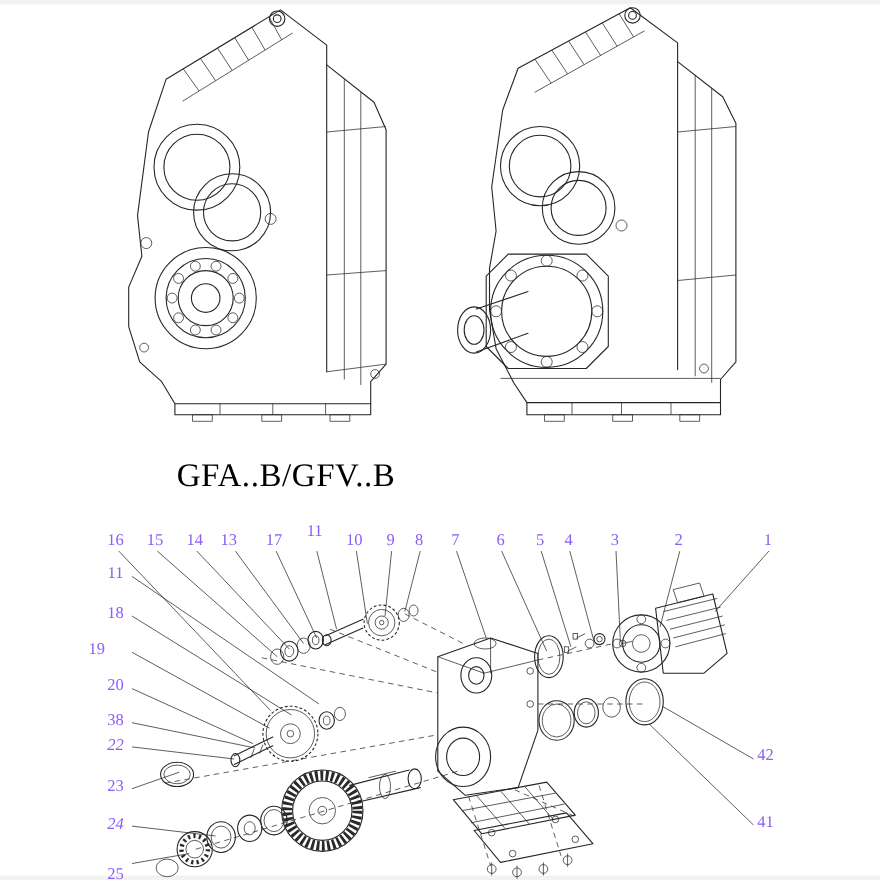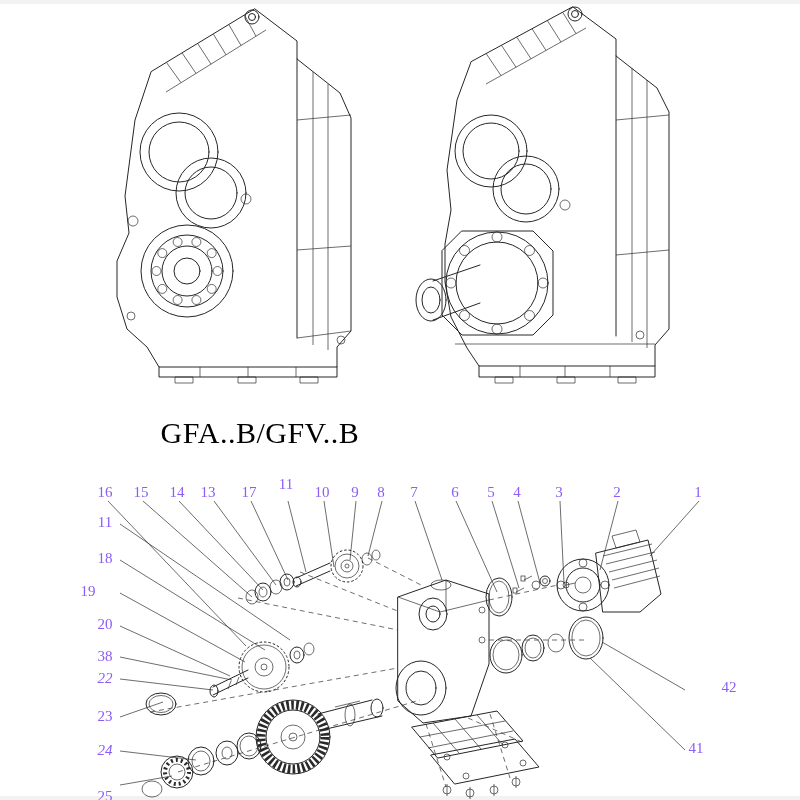--- a/index.html
+++ b/index.html
@@ -338,15 +338,15 @@
   <span class="co" style="left:105px;top:522px;">11</span>
   <span class="co" style="left:105px;top:558px;">18</span>
   <span class="co" style="left:88px;top:591px;">19</span>
   <span class="co" style="left:105px;top:624px;">20</span>
   <span class="co" style="left:105px;top:656px;">38</span>
   <span class="co" style="left:105px;top:678px;font-style:italic;">22</span>
   <span class="co" style="left:105px;top:716px;">23</span>
   <span class="co" style="left:105px;top:750px;font-style:italic;">24</span>
   <span class="co" style="left:105px;top:784px;margin-top:12px;">25</span>
 
-  <span class="co" style="left:696px;top:687px;margin-left:33px;">42</span>
+  <span class="co" style="left:696px;top:687px;">42</span>
   <span class="co" style="left:696px;top:748px;">41</span>
 </div>
 
 </body></html>

